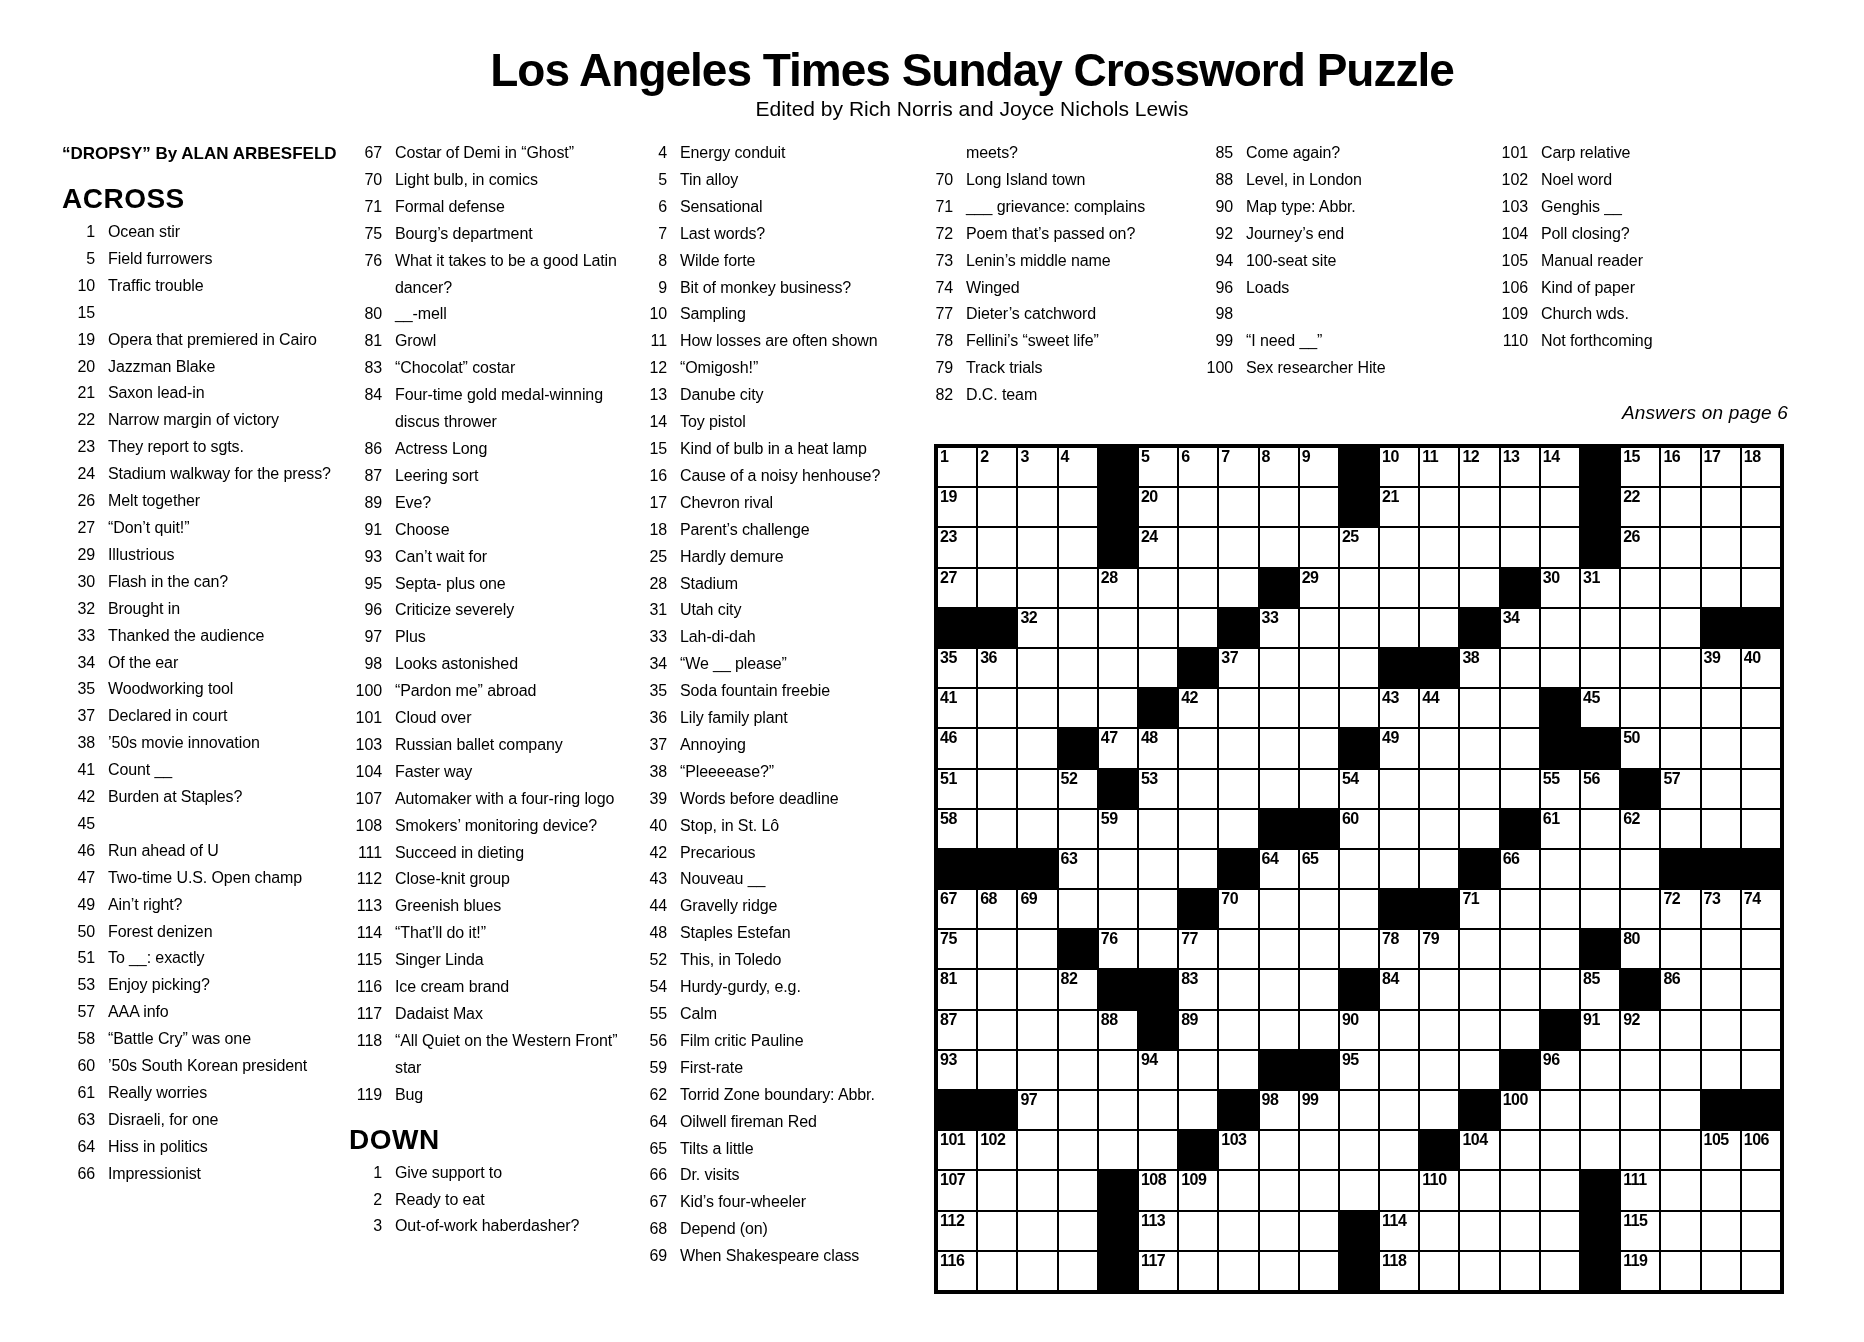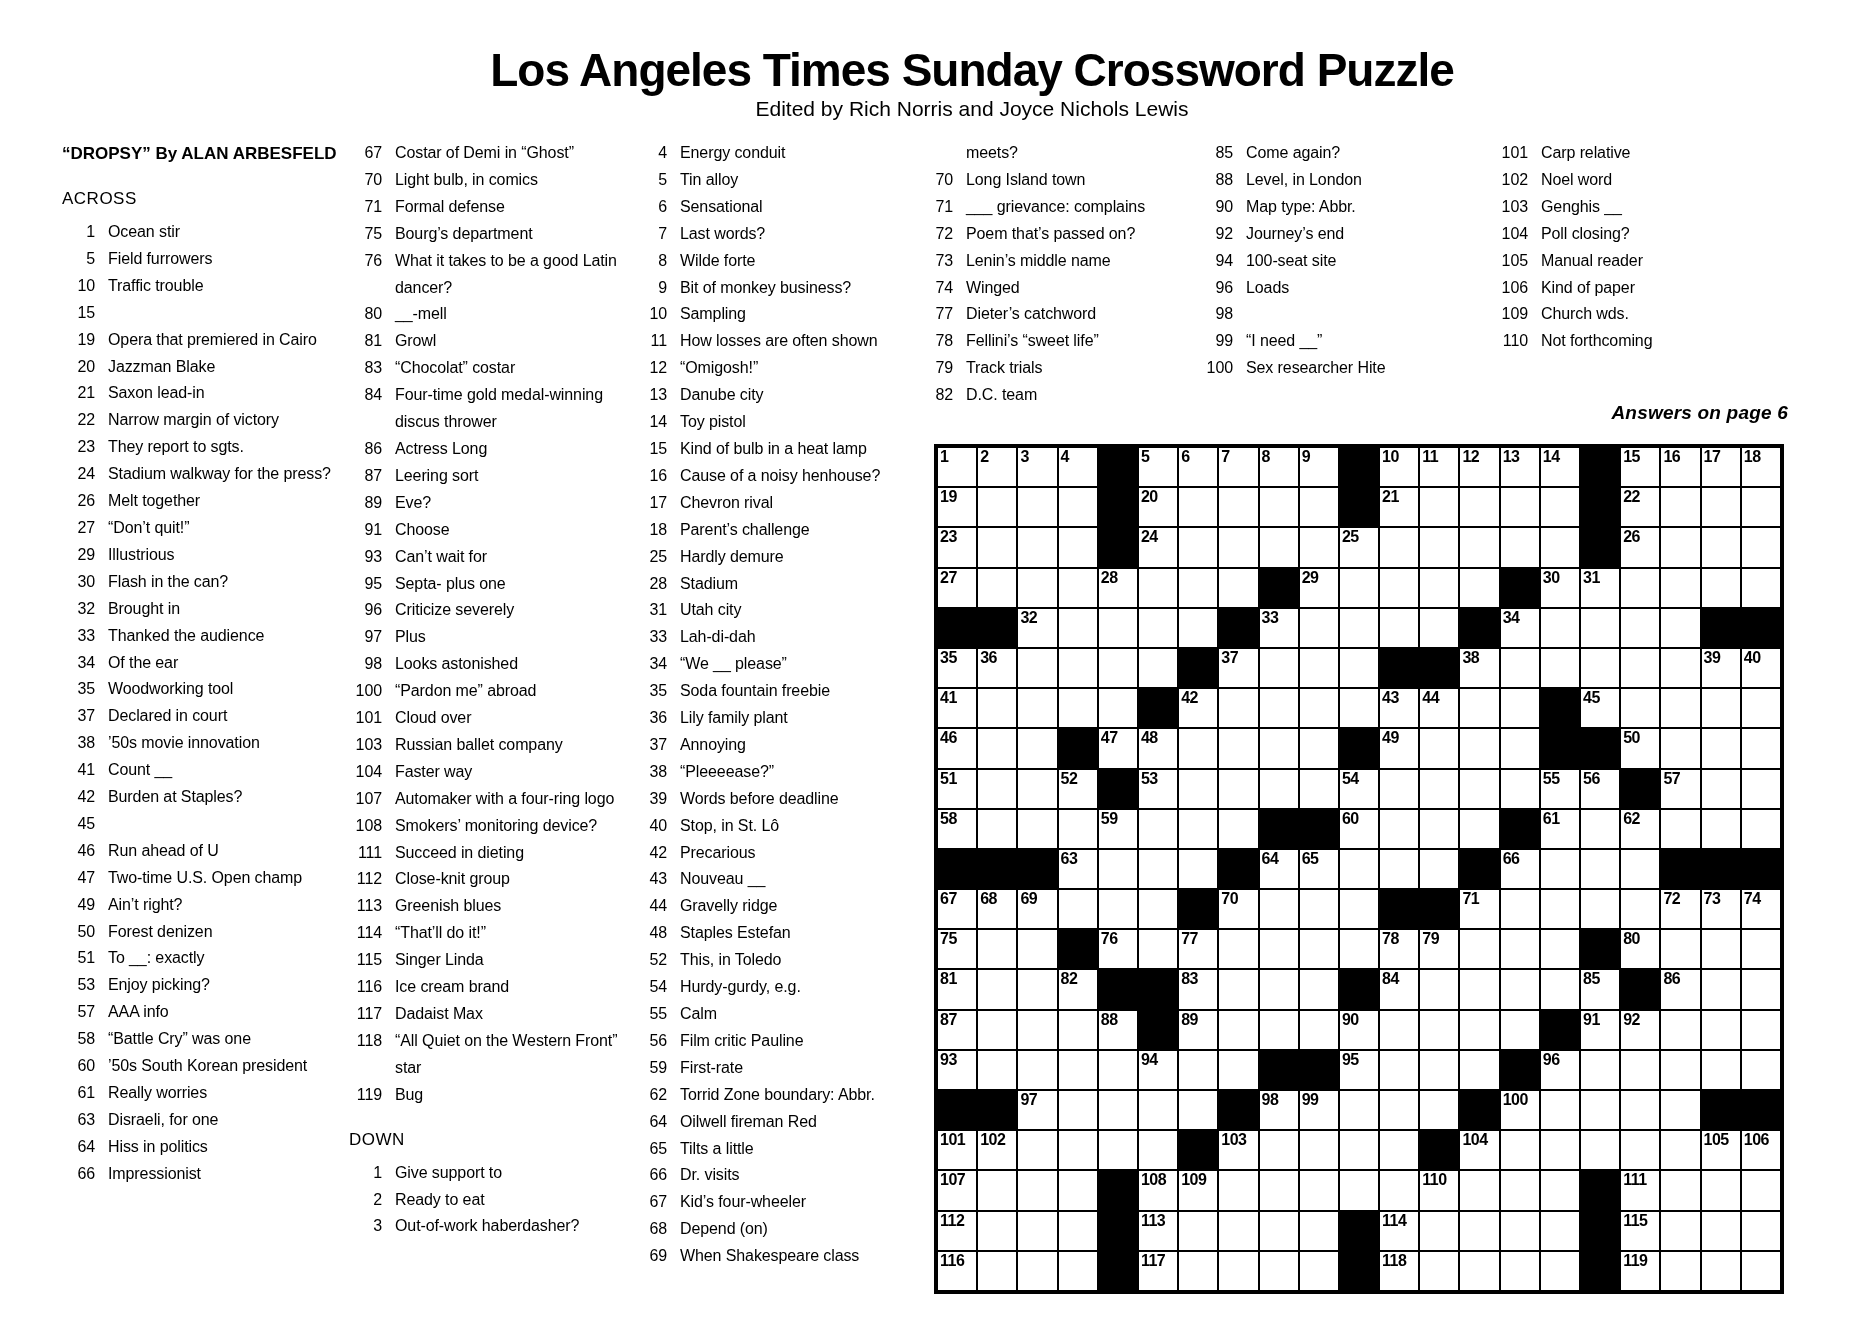--- a/index.html
+++ b/index.html
@@ -9,41 +9,41 @@
     font-family:"Liberation Sans", sans-serif;
     -webkit-font-smoothing:antialiased;
   }
   
   #page-header{position:absolute;top:46px;left:0;width:1864px;text-align:center;padding-left:40px;}
   #page-title{font-size:46px;font-weight:bold;letter-spacing:-1px;line-height:48px;}
   #page-subtitle{font-size:21px;margin-top:5px;line-height:20px;}
   
   .clue-col{position:absolute;top:140px;}
   .byline{font-size:17px;font-weight:bold;line-height:27px;margin-bottom:17px;white-space:nowrap;}
-  .colheader{font-size:17px;font-weight:normal;line-height:30px;letter-spacing:.5px;margin-bottom:5px;}
+  .colheader{font-size:28px;font-weight:bold;line-height:30px;letter-spacing:.5px;margin-bottom:5px;}
   .colheader.mid{margin-top:16px;}
   .clue{display:flex;align-items:flex-start;font-size:16px;line-height:26.9px;letter-spacing:-0.1px;}
   .cnum{flex:0 0 33px;text-align:right;margin-right:13px;}
   .ctext{flex:1;}
   
   #grid{
     position:absolute;left:934px;top:444px;
     display:grid;grid-template-columns:repeat(21,40.2px);grid-auto-rows:40.2px;
     border:3px solid #000;background:#000;
   }
   .cell{background:#fff;border:1px solid #000;box-sizing:border-box;position:relative;}
   .cell.blk{background:#000;}
   .cell .num{
     position:absolute;top:0px;left:2px;
     font-size:16px;font-weight:bold;line-height:18px;letter-spacing:-0.5px;
   }
   
   #answers-note{
     position:absolute;right:76px;top:402px;
-    font-size:19px;font-weight:bold;font-style:italic;letter-spacing:.2px;
+    font-size:19px;font-weight:normal;font-style:italic;letter-spacing:.2px;
   }
 </style>
 </head>
 <body>
 
 <div id="page-header">
   <div id="page-title">Los Angeles Times Sunday Crossword Puzzle</div>
   <div id="page-subtitle">Edited by Rich Norris and Joyce Nichols Lewis</div>
 </div>
 

